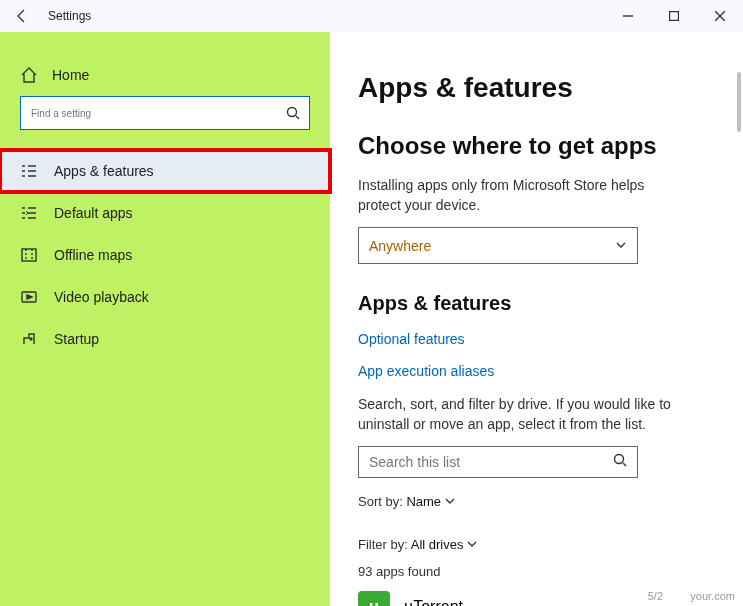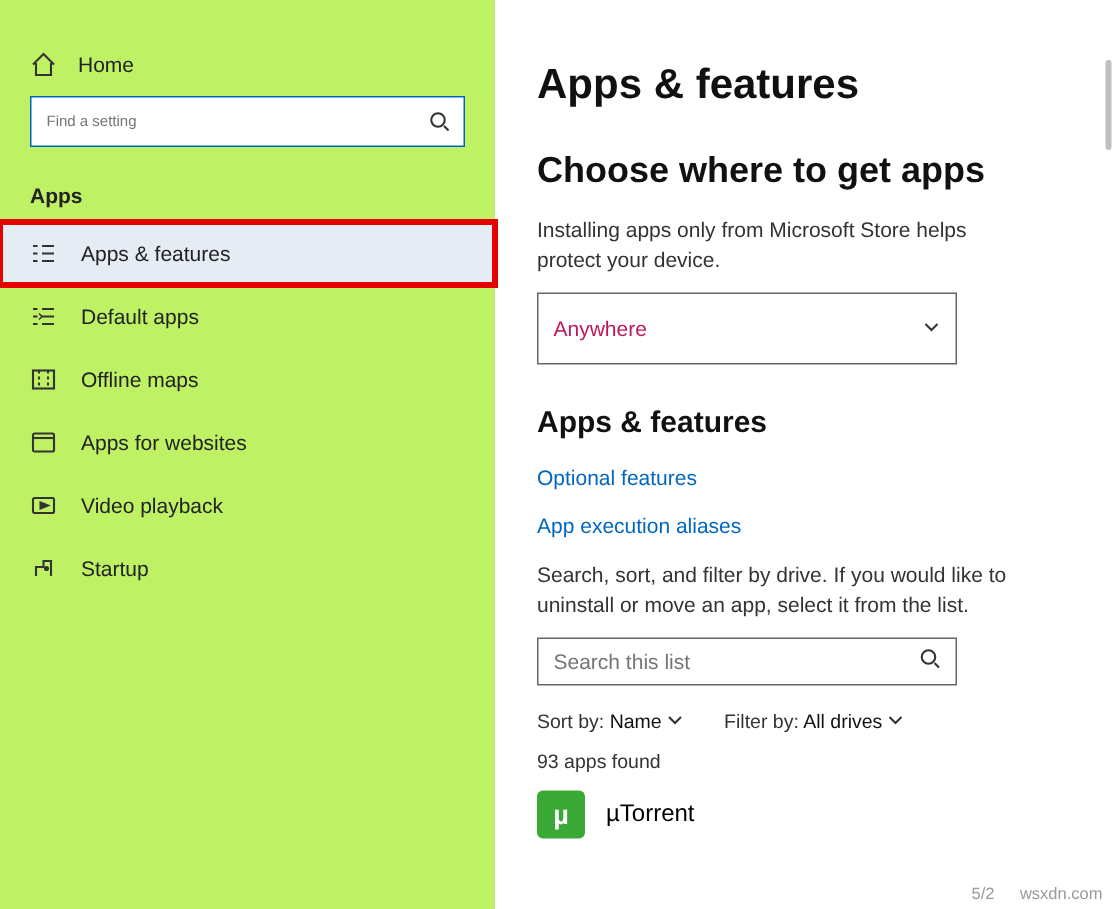--- a/index.html
+++ b/index.html
@@ -21,58 +21,82 @@
 .navlist { display:flex; flex-direction:column; }
 .navitem { display:flex; align-items:center; gap:16px; padding:12px 20px; font-size:14px; color:#222; cursor:pointer; }
 .navitem.active { background:#e6ecf3; }
 .navitem.highlight { outline:4px solid #e60000; outline-offset:-2px; }
 .ico { width:18px; height:18px; display:flex; align-items:center; justify-content:center; color:#333; }
 .content { flex:1; padding:40px 28px 0 28px; overflow:hidden; position:relative; }
 h1 { font-size:28px; font-weight:600; margin-bottom:28px; color:#111; }
 h2 { font-size:24px; font-weight:600; margin-bottom:16px; color:#111; }
 .subheading { font-size:20px; font-weight:600; margin:28px 0 16px 0; color:#111; }
 .desc { font-size:14px; color:#333; margin-bottom:12px; line-height:1.4; max-width:300px; }
-.dropdown { border:1px solid #666; height:48px; width:280px; display:flex; align-items:center; justify-content:space-between; padding:0 10px; font-size:14px; color:#be185d; }
+.dropdown { border:1px solid #666; height:37px; width:280px; display:flex; align-items:center; justify-content:space-between; padding:0 10px; font-size:14px; color:#a16207; }
 .link { color:#0067c0; font-size:14px; margin-bottom:16px; display:block; cursor:pointer; }
 .searchlist { border:1px solid #666; height:32px; width:280px; display:flex; align-items:center; padding:0 10px; margin-bottom:16px; }
 .searchlist input { border:none; outline:none; flex:1; font-size:14px; color:#404040; }
-.sortrow { display:flex; gap:28px; font-size:13px; color:#333; margin-bottom:12px; }
+.sortrow { display:flex; gap:28px; font-size:13px; color:#333; margin-bottom:12px;flex-direction:column; }
 .sortrow .val { color:#111; }
 .count { font-size:13px; color:#333; margin-bottom:12px; }
 .appitem { display:flex; align-items:center; gap:14px; }
 .appicon { width:32px; height:32px; background:#3aa935; border-radius:4px; display:flex; align-items:center; justify-content:center; color:#fff; font-weight:bold; font-size:18px; }
 .watermark { position:absolute; bottom:4px; right:8px; font-size:11px; color:#999; }
 .vscroll { position:absolute; right:2px; top:0; width:4px; height:100%; }
 .vscroll .thumb { position:absolute; top:40px; width:4px; height:60px; background:#c0c0c0; border-radius:2px; }
 svg { stroke:#333; stroke-width:1.4; fill:none; }
 </style>
 </head>
 <body>
 
 <div class="window">
+  <div class="titlebar">
+    <div class="back">
+      <svg width="16" height="16" viewBox="0 0 16 16">
+          <path d="M10 2 L4 8 L10 14"></path>
+        </svg>
+    </div>
+    <div class="title">Settings</div>
+    <div class="winbtns">
+      <div>
+          <svg width="10" height="10" viewBox="0 0 10 10">
+            <path d="M0 5 H10"></path>
+          </svg>
+        </div>
+      <div>
+          <svg width="10" height="10" viewBox="0 0 10 10">
+            <rect x="0.5" y="0.5" width="9" height="9"></rect>
+          </svg>
+        </div>
+      <div>
+          <svg width="10" height="10" viewBox="0 0 10 10">
+            <path d="M0 0 L10 10 M10 0 L0 10"></path>
+          </svg>
+        </div>
+    </div>
+  </div>
   <div class="body">
     <div class="sidebar">
       <div class="home-row">
         <div class="ico">
           <svg width="18" height="18" viewBox="0 0 18 18">
               <path d="M2 9 L9 2 L16 9 M4 8 V16 H14 V8"></path>
             </svg>
         </div>
         <div class="home-label">Home</div>
       </div>
       <div class="searchbox">
         <input placeholder="Find a setting" style="">
         <div class="sicon">
           <svg width="14" height="14" viewBox="0 0 14 14">
               <circle cx="6" cy="6" r="4.5"></circle>
               <path d="M10 10 L13 13"></path>
             </svg>
         </div>
       </div>
-      <div class="category">Apps</div>
       <div class="navlist">
         <div class="navitem active highlight">
           <div class="ico">
             <svg width="18" height="18" viewBox="0 0 18 18">
                 <path d="M2 4h3M2 9h3M2 14h3M8 4h8M8 9h8M8 14h8"></path>
               </svg>
           </div>
           <span>Apps &amp; features</span>
         </div>
         <div class="navitem">
@@ -85,29 +109,20 @@
           <span>Default apps</span>
         </div>
         <div class="navitem">
           <div class="ico">
             <svg width="18" height="18" viewBox="0 0 18 18">
                 <rect x="2" y="3" width="14" height="12"></rect>
                 <path d="M6 3v12M12 3v12" stroke-dasharray="2 2"></path>
               </svg>
           </div>
           <span>Offline maps</span>
-        </div>
-        <div class="navitem">
-          <div class="ico">
-            <svg width="18" height="18" viewBox="0 0 18 18">
-                <rect x="2" y="3" width="14" height="12" rx="1"></rect>
-                <path d="M2 6h14"></path>
-              </svg>
-          </div>
-          <span>Apps for websites</span>
         </div>
         <div class="navitem">
           <div class="ico">
             <svg width="18" height="18" viewBox="0 0 18 18">
                 <rect x="2" y="4" width="14" height="10" rx="1"></rect>
                 <path d="M7 7 L12 9 L7 11 Z" fill="#333"></path>
               </svg>
           </div>
           <span>Video playback</span>
         </div>
@@ -177,13 +192,13 @@
       </div>
 
       <div class="vscroll">
           <div class="thumb"></div>
         </div>
     </div>
   </div>
 </div>
 
 <div class="watermark" style="right:80px; bottom:4px;">5/2</div>
-<div class="watermark">wsxdn.com</div>
+<div class="watermark">your.com</div>
 
 </body></html>

